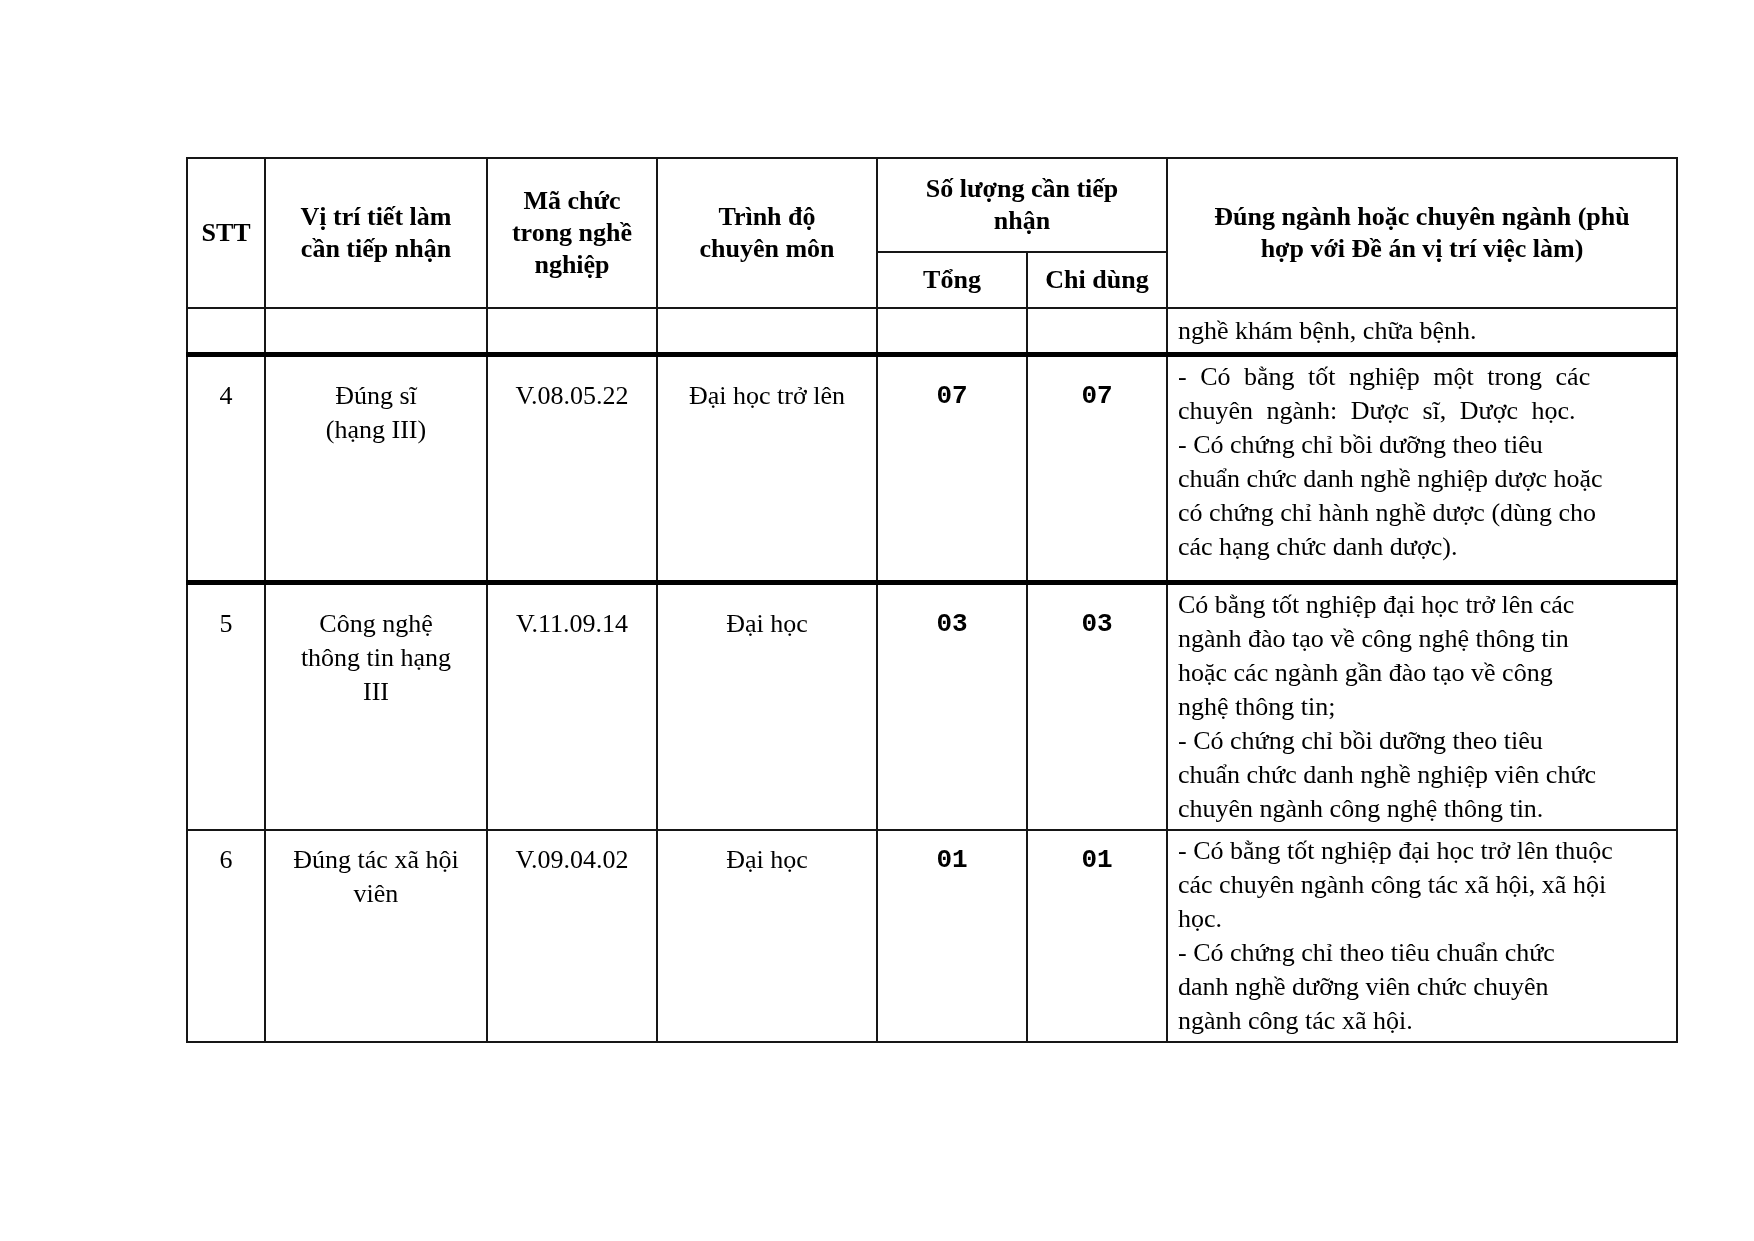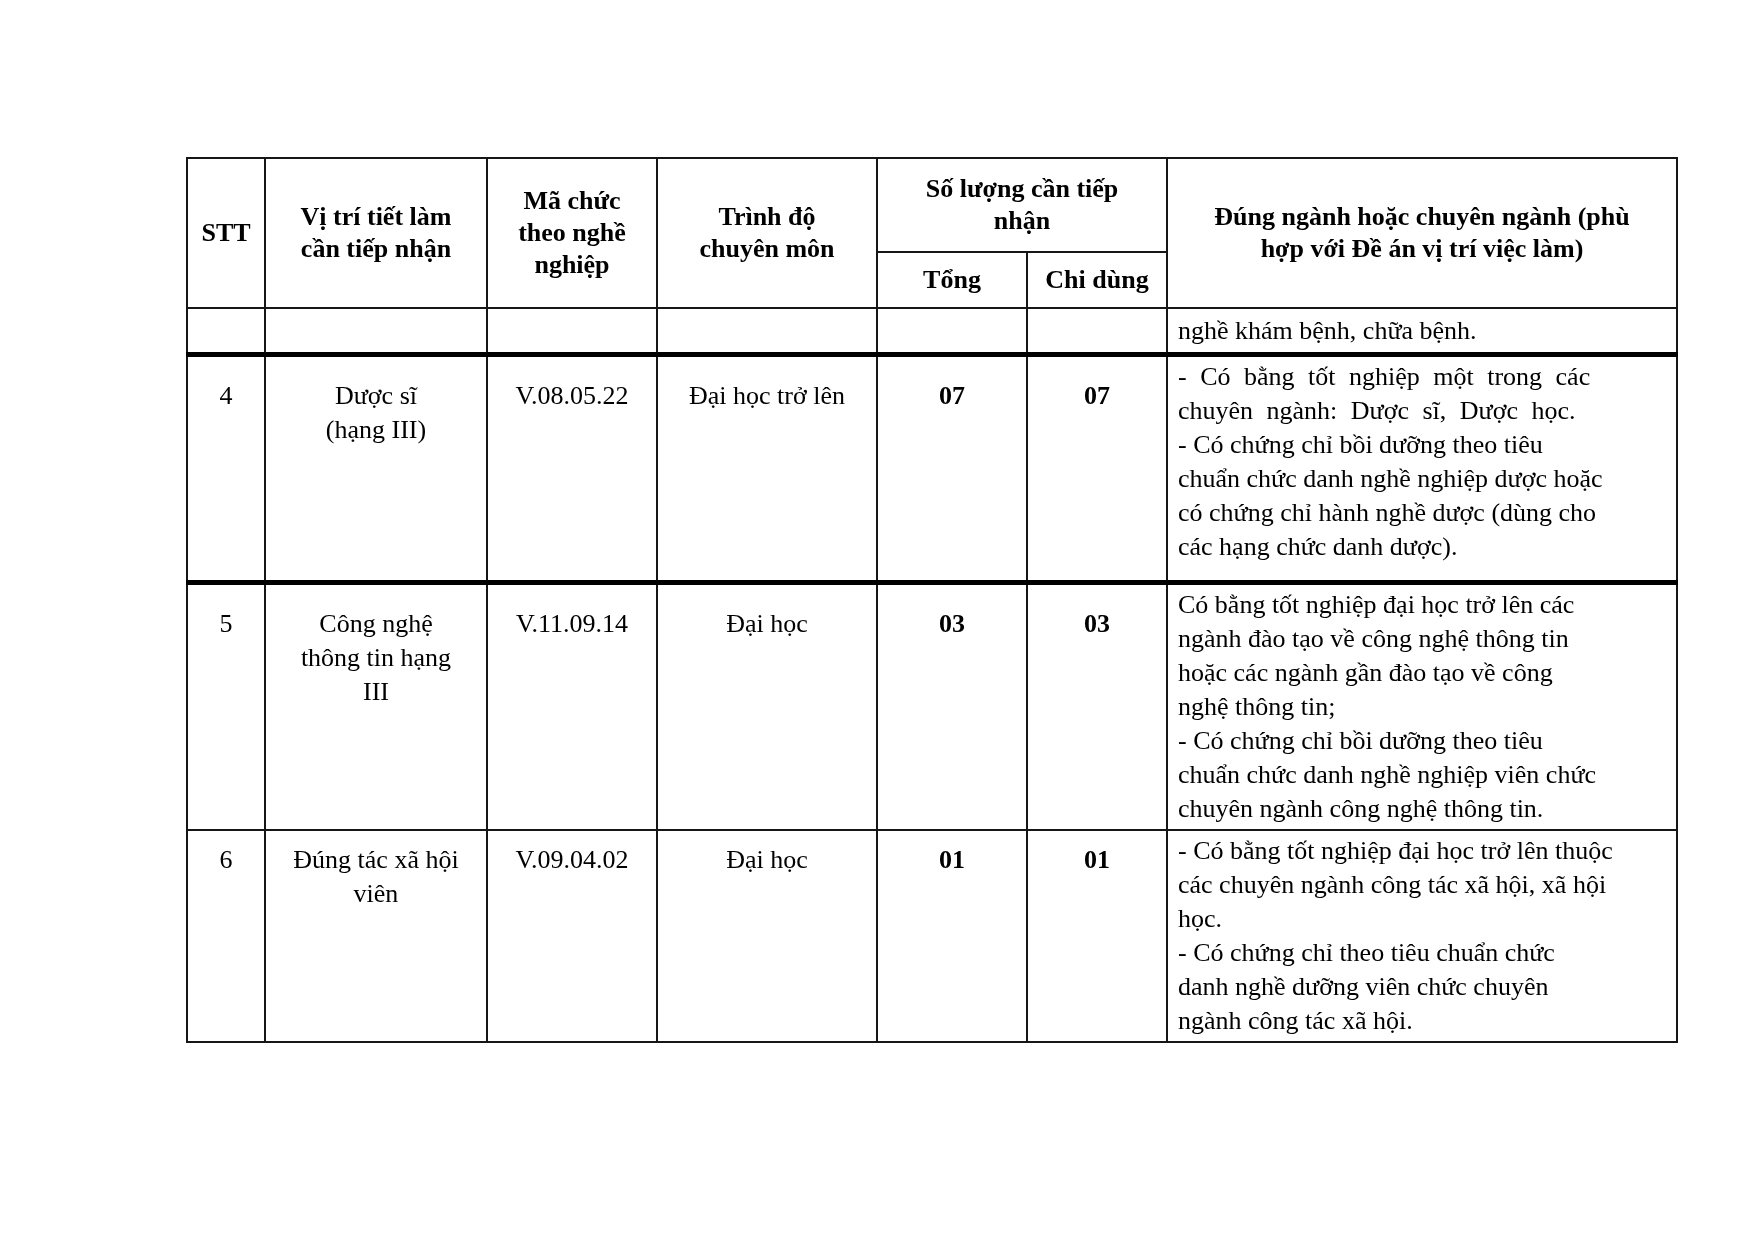--- a/index.html
+++ b/index.html
@@ -41,20 +41,21 @@
     line-height: 34px;
     vertical-align: top;
   }
   td.c {
     text-align: center;
     padding-top: 22px;
     white-space: pre-line;
   }
   td.num {
     font-weight: bold;
+    font-family: Liberation Mono, monospace;
   }
   td.req {
     text-align: left;
     padding: 3px 8px 3px 10px;
   }
   .para {
     white-space: pre-line;
     margin: 0;
   }
   .para.stretch {
@@ -83,21 +84,21 @@
     <col style="width:140px">
     <col style="width:510px">
   </colgroup>
 
   <tbody>
       <tr style="height:94px">
     <th rowspan="2">STT</th>
     <th rowspan="2">Vị trí tiết làm
 cần tiếp nhận</th>
     <th rowspan="2">Mã chức
-theo nghề
+trong nghề
 nghiệp</th>
     <th rowspan="2">Trình độ
 chuyên môn</th>
     <th colspan="2">Số lượng cần tiếp
 nhận</th>
     <th rowspan="2">Đúng ngành hoặc chuyên ngành (phù
 hợp với Đề án vị trí việc làm)</th>
   </tr>
   <tr style="height:56px">
     <th>Tổng</th>
@@ -111,21 +112,21 @@
     <td class="c"></td>
     <td class="c num"></td>
     <td class="c num"></td>
     <td class="req">
       <p class="para">nghề khám bệnh, chữa bệnh.</p>
     </td>
   </tr>
 
   <tr class="thick-top" style="height:228px">
     <td class="c">4</td>
-    <td class="c">Dược sĩ
+    <td class="c">Đúng sĩ
 (hạng III)</td>
     <td class="c">V.08.05.22</td>
     <td class="c">Đại học trở lên</td>
     <td class="c num">07</td>
     <td class="c num">07</td>
     <td class="req">
       <p class="para stretch">- Có bằng tốt nghiệp một trong các
 chuyên ngành: Dược sĩ, Dược học.</p>
       <p class="para">- Có chứng chỉ bồi dưỡng theo tiêu
 chuẩn chức danh nghề nghiệp dược hoặc

